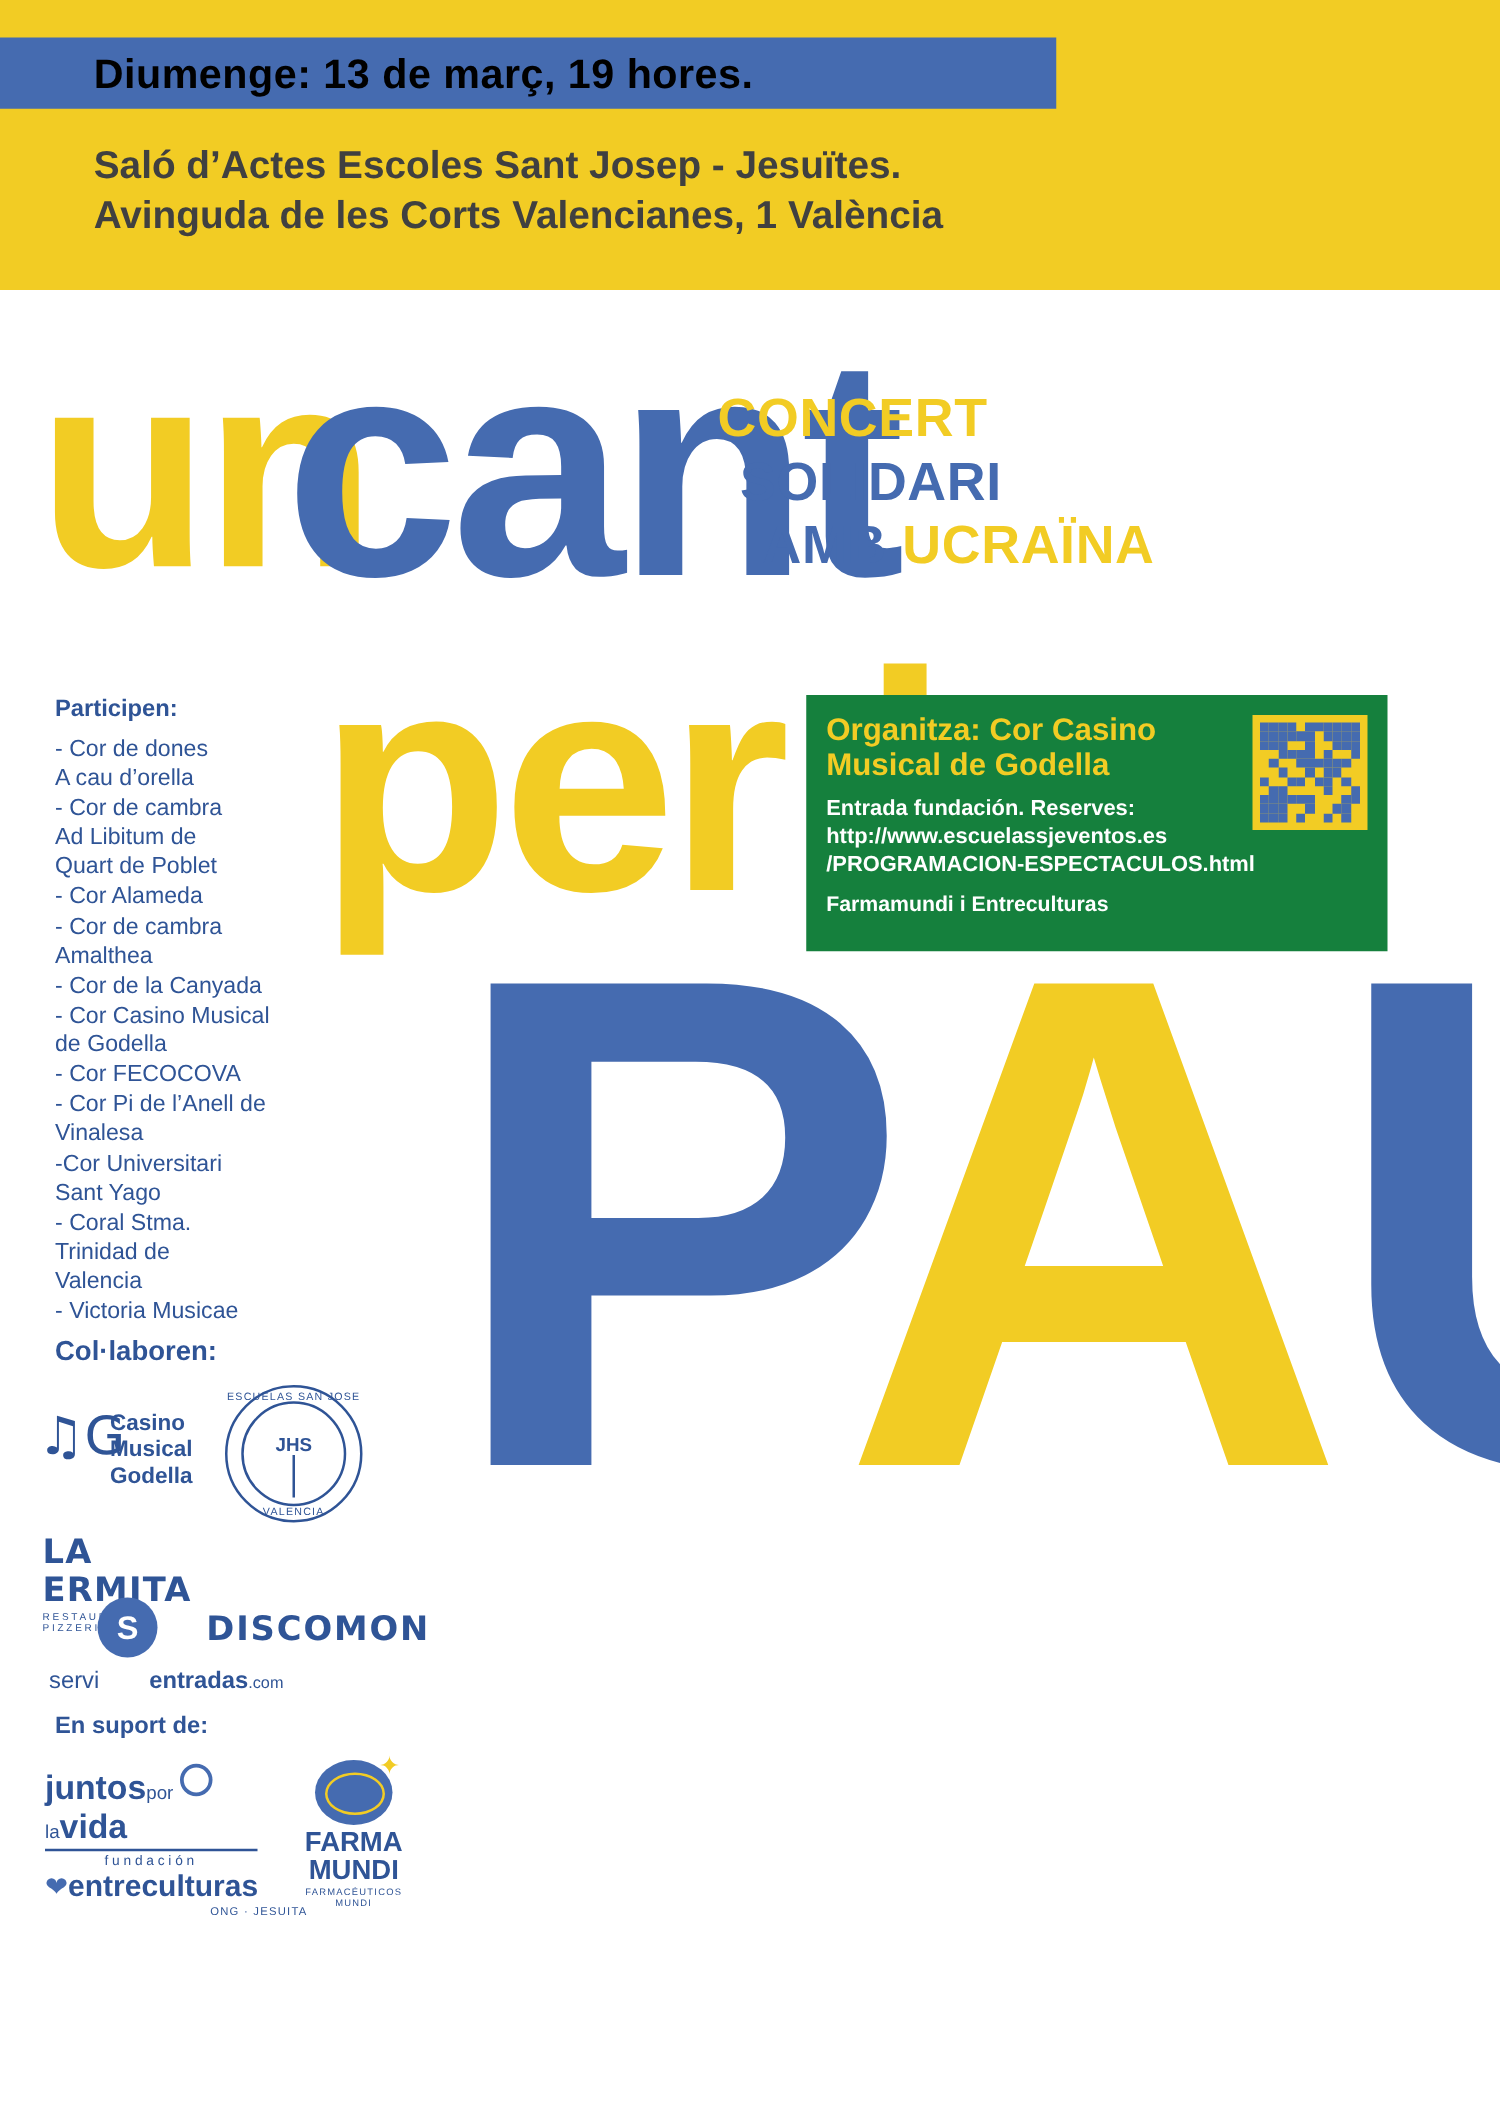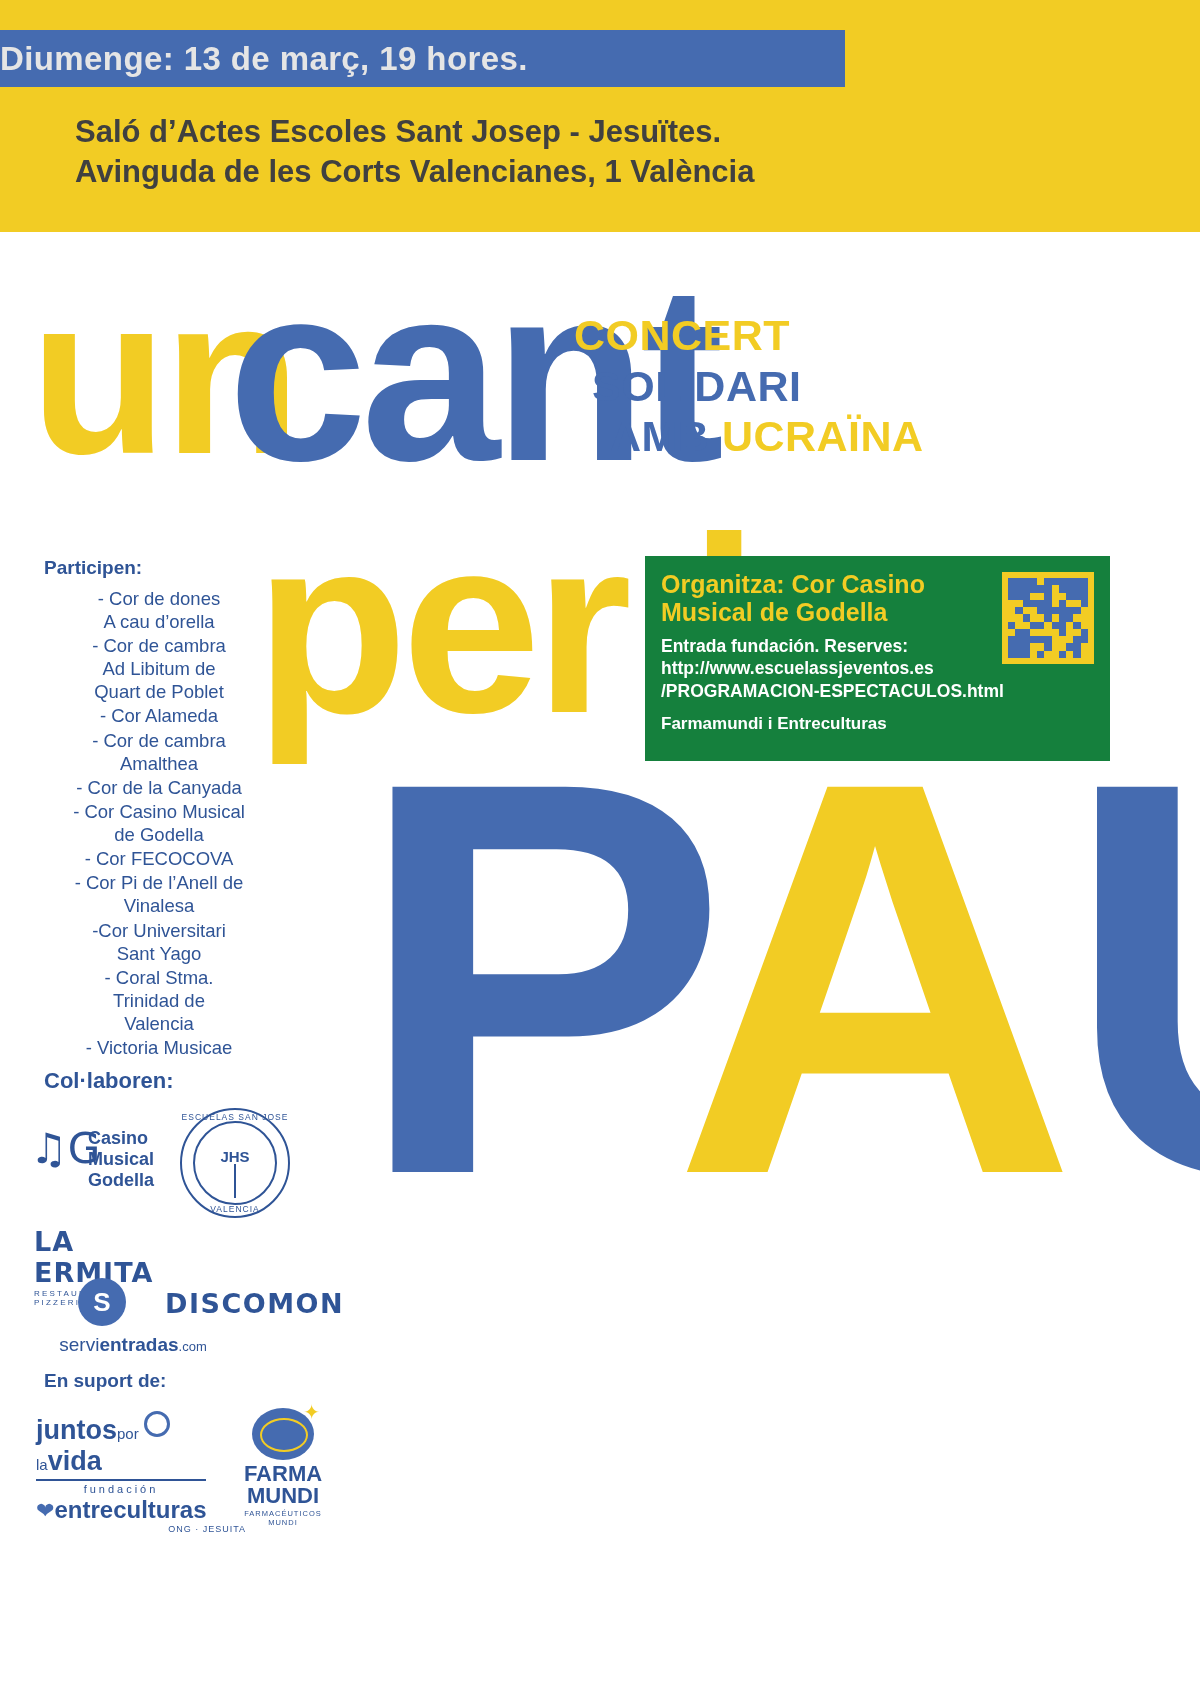--- a/index.html
+++ b/index.html
@@ -16,22 +16,22 @@
   #header-band{
     position:absolute; left:0; top:0; width:1200px; height:232px;
     background:#f2cc24;
   }
   #date-bar{
     position:absolute; left:0; top:30px; width:845px; height:57px;
     background:#456bb0;
     display:flex; align-items:center;
   }
   #date-text{
-    color:#e5e5e5; font-weight:bold; font-size:33px; letter-spacing:0.4px;
-    white-space:nowrap;
+    color:#000000; font-weight:bold; font-size:33px; letter-spacing:0.4px;
+    padding-left:75px; white-space:nowrap;
   }
   #venue-lines{
     position:absolute; left:75px; top:112px; width:1050px;
     color:#404040; font-weight:bold; font-size:31px; line-height:1.28;
   }
 
   
   #title-un{
     position:absolute; left:30px; top:280px;
     font-size:225px; font-weight:bold; color:#f2cc24; line-height:0.85;
@@ -65,21 +65,21 @@
   #concert-head .l3{ color:#456bb0; display:block; padding-left:40px;}
   #concert-head .l3 .ukr{ color:#f2cc24; }
 
   
   #participants{
     position:absolute; left:44px; top:556px; width:230px;
     color:#2f5496; font-size:18.5px; line-height:1.25;
   }
   #participants .head{ font-weight:bold; font-size:19px; margin-bottom:7px; }
   #participants ul{ list-style:none; margin:0; padding:0; }
-  #participants li{ margin-bottom:1px; white-space:pre-line;text-align:center; }
+  #participants li{ margin-bottom:1px; white-space:pre-line; }
 
   
   #organiza-box{
     position:absolute; left:645px; top:556px; width:465px; height:205px;
     background:#15803d; color:#ffffff;
     padding:14px 16px 10px 16px;
   }
   #organiza-title{
     color:#f2cc24; font-weight:bold; font-size:25px; line-height:1.12;
     width:315px;
@@ -159,21 +159,21 @@
   #logo-servi{ left:72px; top:1278px; width:130px; height:82px; }
   #logo-servi .circle{
     position:absolute; left:6px; top:0; width:48px; height:48px; border-radius:50%;
     background:#456bb0; color:#ffffff; font-weight:bold; font-size:26px;
     display:flex; align-items:center; justify-content:center;
   }
   #logo-servi .word{
     position:absolute; left:-34px; top:56px; width:190px; text-align:center;
     color:#2f5496; font-size:19px;
   }
-  #logo-servi .word b{ font-weight:bold; }
+  #logo-servi .word b{ font-weight:bold;padding-left:40px; }
   #logo-servi .word .dotcom{ font-size:13px; }
 
   
   #logo-disco{ left:165px; top:1288px; width:160px; height:36px; }
   #logo-disco .txt{
     color:#2f5496; font-weight:bold; font-size:27px; letter-spacing:1.5px;
     font-family:"DejaVu Sans", sans-serif;
   }
 
   

